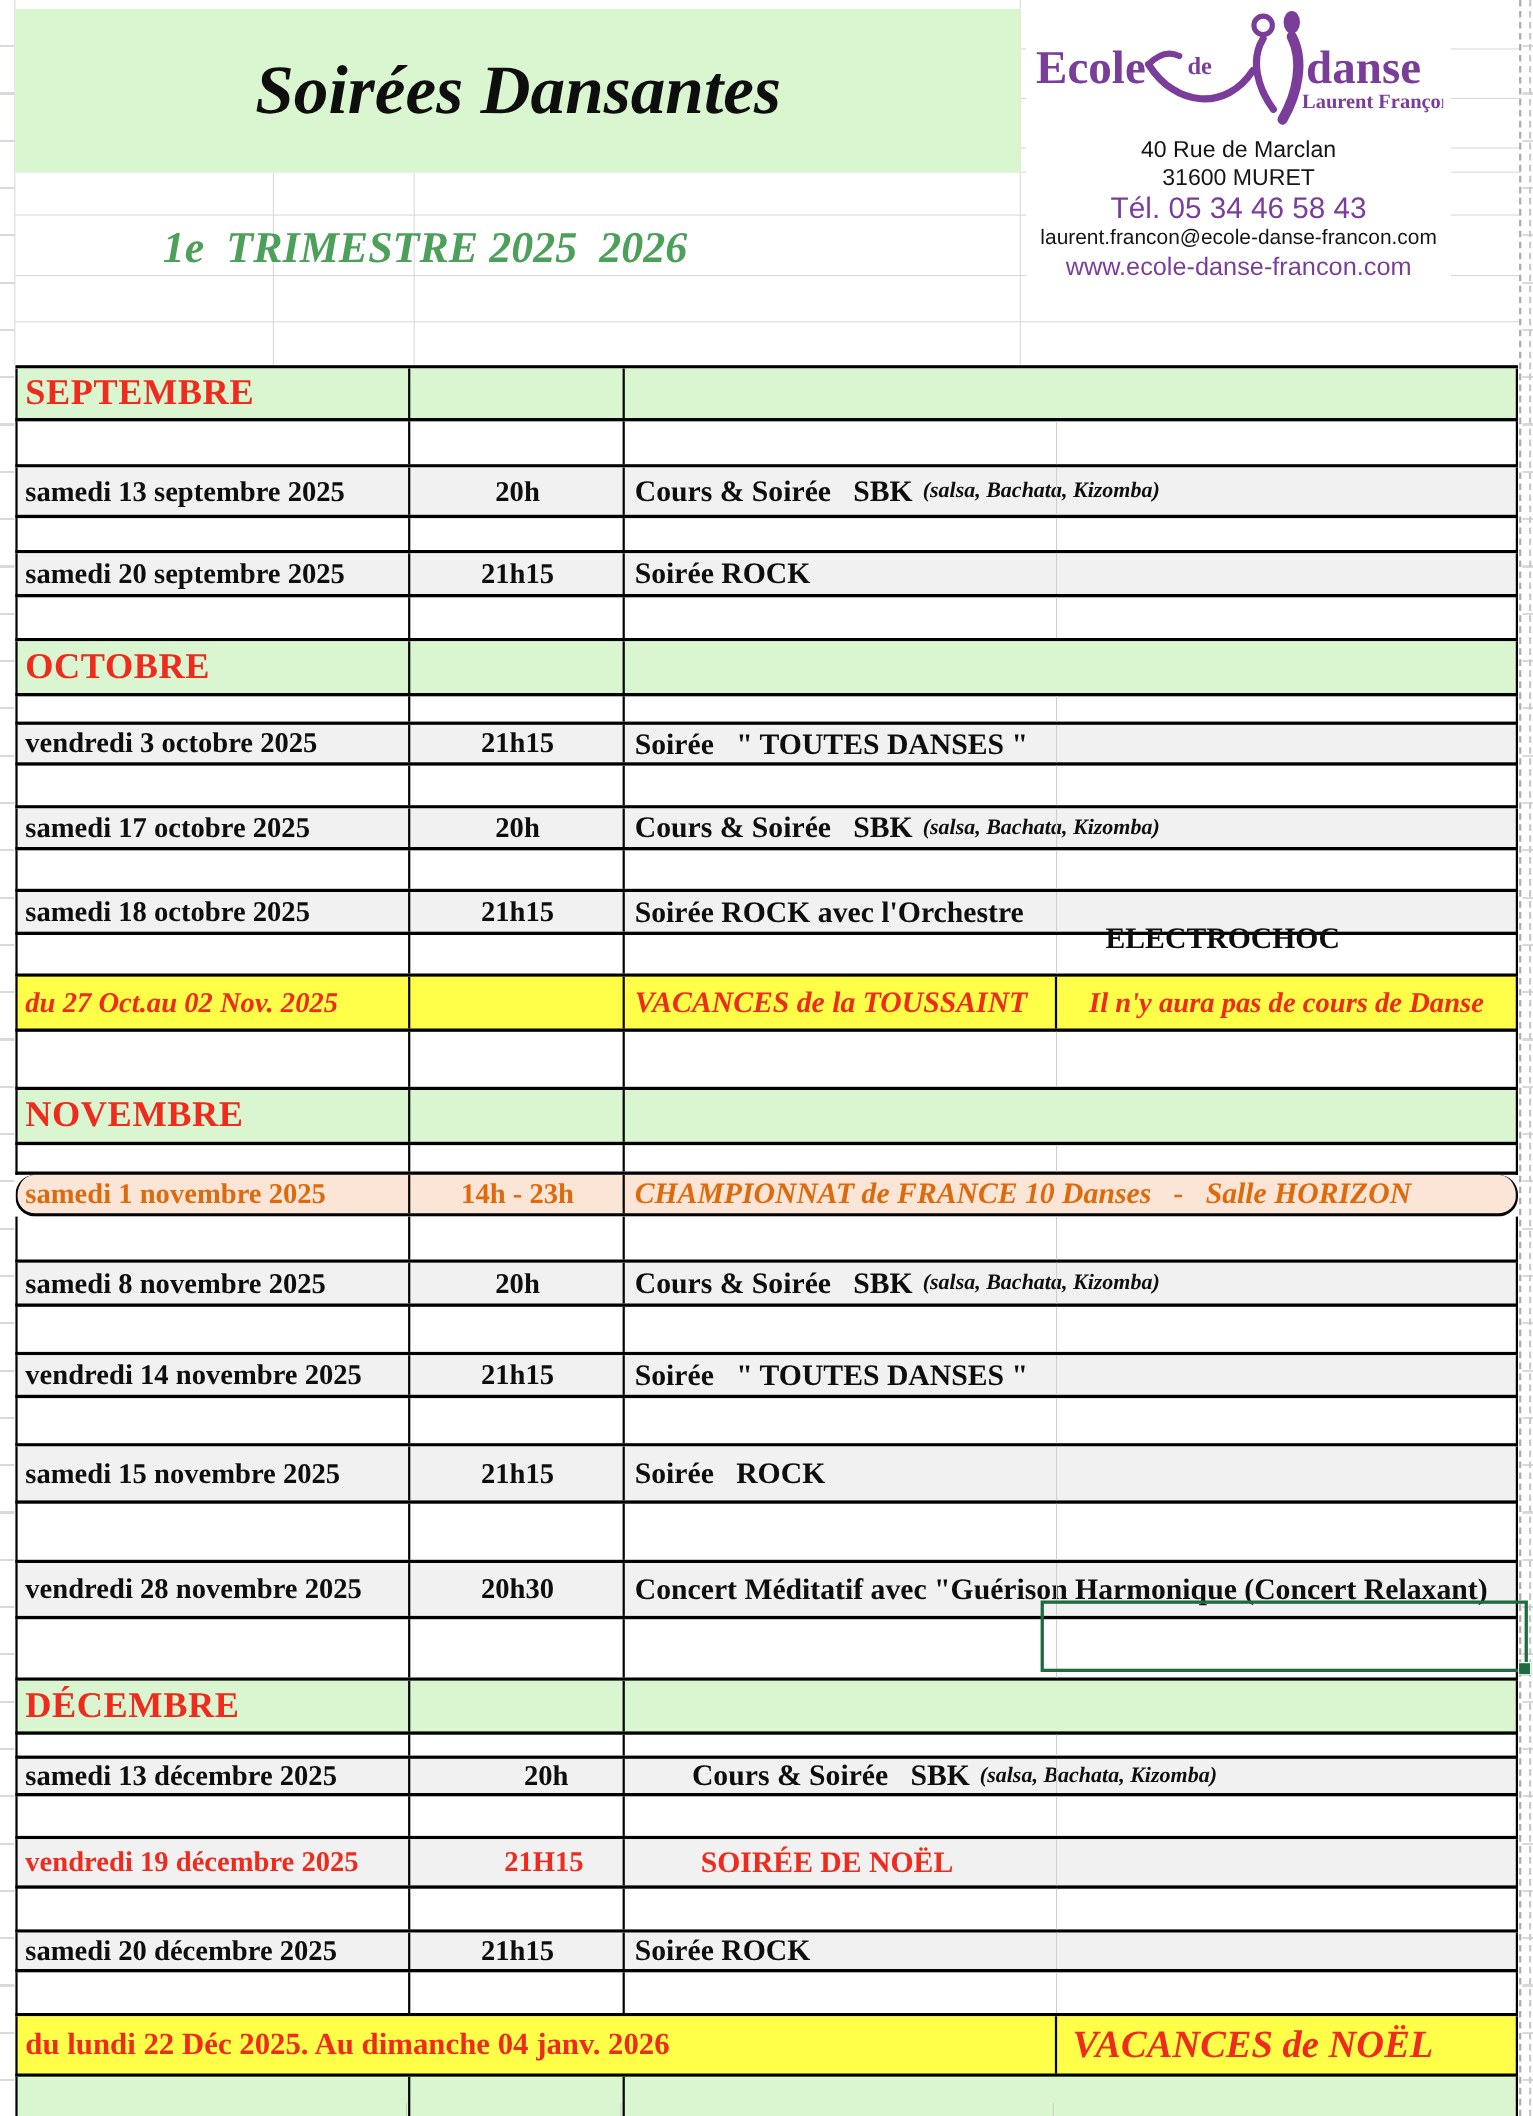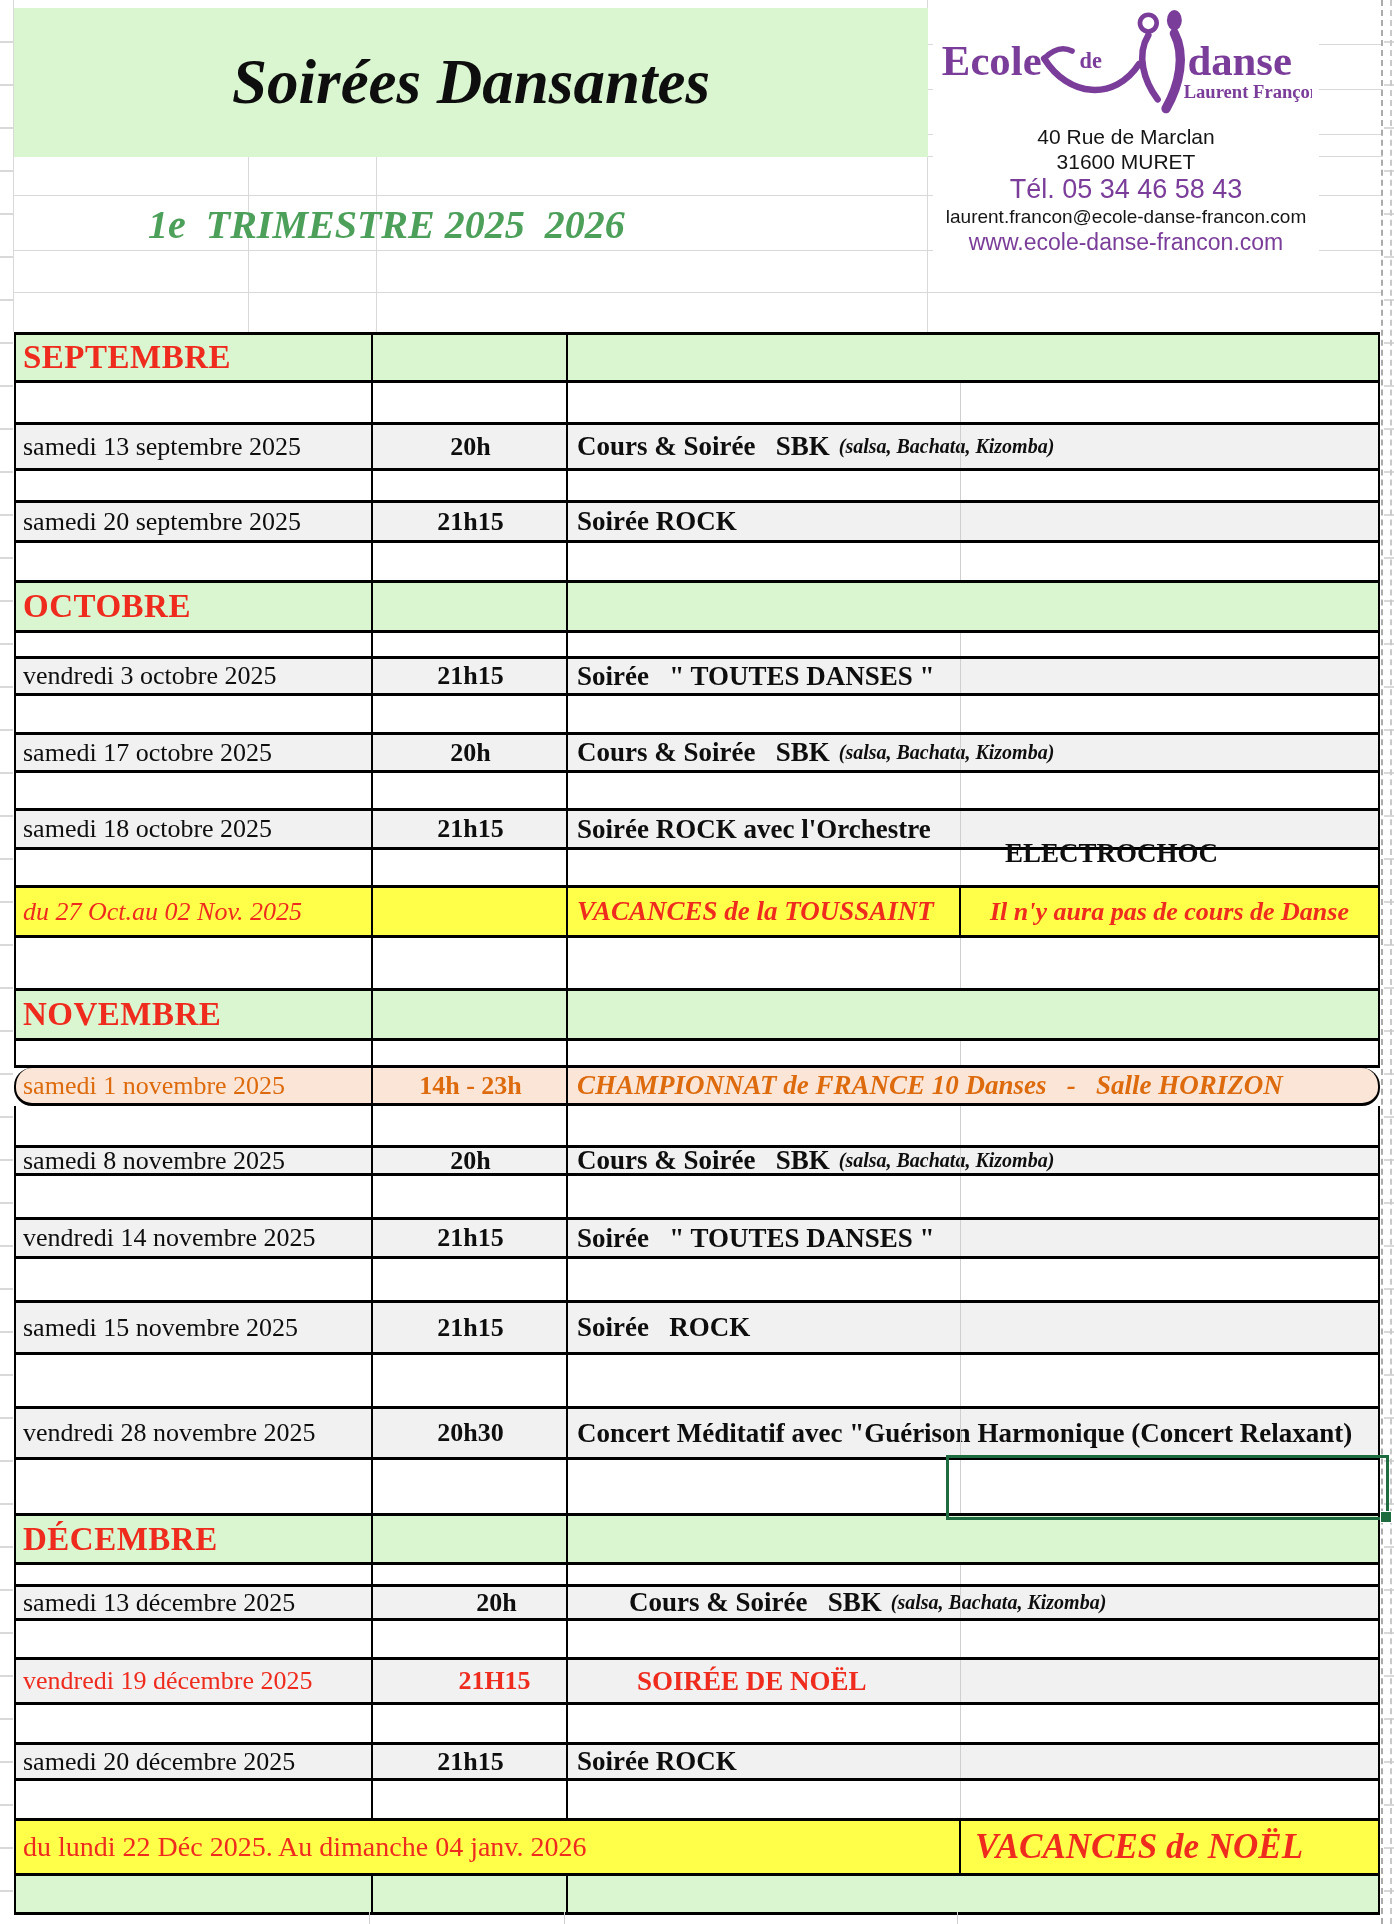--- a/index.html
+++ b/index.html
@@ -45,21 +45,21 @@
   .orangebg{background-color:#FBE5D6;}
 
   .c1{box-sizing:border-box;width:357px;padding-left:7px;display:flex;align-items:center;}
   .c2{box-sizing:border-box;width:195px;display:flex;align-items:center;justify-content:center;}
   .c3{box-sizing:border-box;flex:1;display:flex;align-items:center;padding-left:9px;position:relative;}
   .c3s{box-sizing:border-box;flex:none;width:393px;display:flex;align-items:center;padding-left:9px;}
   .c4{box-sizing:border-box;flex:1;display:flex;align-items:center;justify-content:center;}
   .cM{box-sizing:border-box;width:945px;display:flex;align-items:center;padding-left:7px;}
 
   .month{font-size:33px;font-weight:bold;color:#EF2B1E;letter-spacing:0.5px;}
-  .date{font-size:26px;font-weight:normal;color:#0E0E0E;}
+  .date{font-size:26px;font-weight:bold;color:#0E0E0E;}
   .time{font-size:26px;font-weight:bold;color:#0E0E0E;}
   .desc{font-size:27px;font-weight:bold;color:#0E0E0E;white-space:pre;}
   .note{font-size:20px;font-weight:bold;font-style:italic;color:#0E0E0E;margin-left:9px;white-space:pre;}
   .extra{position:absolute;left:437px;font-size:27px;font-weight:bold;color:#0E0E0E;margin-top:48px;}
 
   .redrow .date,.redrow .time,.redrow .desc{color:#EF2B1E;}
   .redrow .desc{padding-left:12px;}
   .orangerow .date,.orangerow .time{color:#DD6B0D;}
   .orangerow .desc{color:#DD6B0D;font-style:italic;}
   .vacrow .date{color:#EF2B1E;font-style:italic;}
@@ -232,21 +232,21 @@
           <span class="date">samedi 1 novembre 2025</span>
         </div>
       <div class="c2">
           <span class="time">14h - 23h</span>
         </div>
       <div class="c3">
           <span class="desc">CHAMPIONNAT de FRANCE 10 Danses   -   Salle HORIZON</span>
         </div>
     </div>
     <div class="row vlines faint945" style="height:42px;"></div>
-    <div class="row gray vlines faint945" style="height:28px;">
+    <div class="row gray vlines faint945" style="height:40px;">
       <div class="c1">
           <span class="date">samedi 8 novembre 2025</span>
         </div>
       <div class="c2">
           <span class="time">20h</span>
         </div>
       <div class="c3">
           <span class="desc">Cours &amp; Soirée   SBK</span>
           <span class="note">(salsa, Bachata, Kizomba)</span>
         </div>

